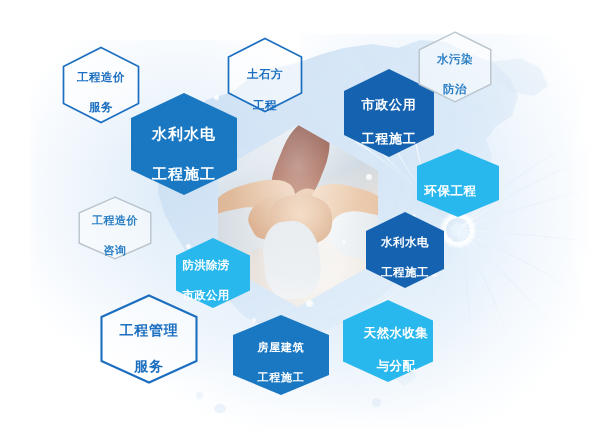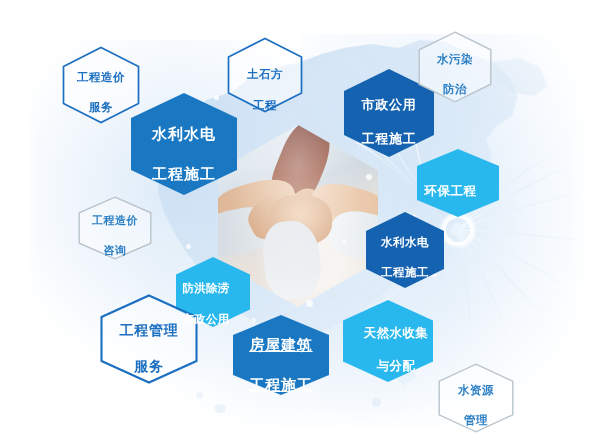--- a/index.html
+++ b/index.html
@@ -286,21 +286,21 @@
       <svg width="78" height="76" viewBox="0 0 78 76">
         <polygon points="39,0 78,19 78,57 39,76 0,57 0,19" fill="#1462b0"></polygon>
       </svg>
     </div>
     <div class="label" style="font-size:11.5px;letter-spacing:.5px;">
       <span>水利水电</span><br>
       <span>工程施工</span>
     </div>
   </div>
 
-  <div class="hex solid-cyan" style="left:176px;top:257px;width:60px;height:70px;align-items:flex-end;">
+  <div class="hex solid-cyan" style="left:176px;top:238px;width:60px;height:70px;">
     <div class="shape">
       <svg width="74" height="70" viewBox="0 0 74 70">
         <polygon points="37,0 74,17.5 74,52.5 37,70 0,52.5 0,17.5" fill="#29b8ee"></polygon>
       </svg>
     </div>
     <div class="label" style="font-size:11.5px;letter-spacing:.3px;">
       <span>防洪除涝</span><br>
       <span>市政公用</span>
     </div>
   </div>
@@ -316,47 +316,36 @@
       <span>服务</span>
     </div>
   </div>
 
   <div class="hex solid-mid" style="left:233px;top:315px;width:96px;height:80px;">
     <div class="shape">
       <svg width="96" height="80" viewBox="0 0 96 80">
         <polygon points="48,0 96,20 96,60 48,80 0,60 0,20" fill="#1a78c2"></polygon>
       </svg>
     </div>
-    <div class="label" style="font-size:15px;letter-spacing:.8px;text-decoration:underline;">
+    <div class="label" style="font-size:11px;letter-spacing:.8px;">
       <span>房屋建筑</span><br>
       <span>工程施工</span>
     </div>
   </div>
 
   <div class="hex solid-cyan" style="left:343px;top:300px;width:90px;height:82px;padding-left:16px;">
     <div class="shape">
       <svg width="90" height="82" viewBox="0 0 90 82">
         <polygon points="45,0 90,20.5 90,61.5 45,82 0,61.5 0,20.5" fill="#29b8ee"></polygon>
       </svg>
     </div>
     <div class="label" style="font-size:12.5px;letter-spacing:.4px;">
       <span>天然水收集</span><br>
       <span>与分配</span>
     </div>
   </div>
 
-  <div class="hex outline-gray" style="left:438px;top:363px;width:76px;height:70px;">
-    <div class="shape">
-      <svg width="76" height="70" viewBox="0 0 76 70">
-        <polygon points="38,1.2 74.8,18.2 74.8,51.8 38,68.8 1.2,51.8 1.2,18.2" fill="rgba(255,255,255,0.55)" stroke="#b9c4cc" stroke-width="1.4"></polygon>
-      </svg>
-    </div>
-    <div class="label" style="font-size:11.5px;">
-      <span>水资源</span><br>
-      <span>管理</span>
-    </div>
-  </div>
 
   <div class="fade-top"></div>
   <div class="fade-l"></div>
   <div class="fade-r"></div>
   <div class="fade-bottom"></div>
 </div>
 
 </body></html>

